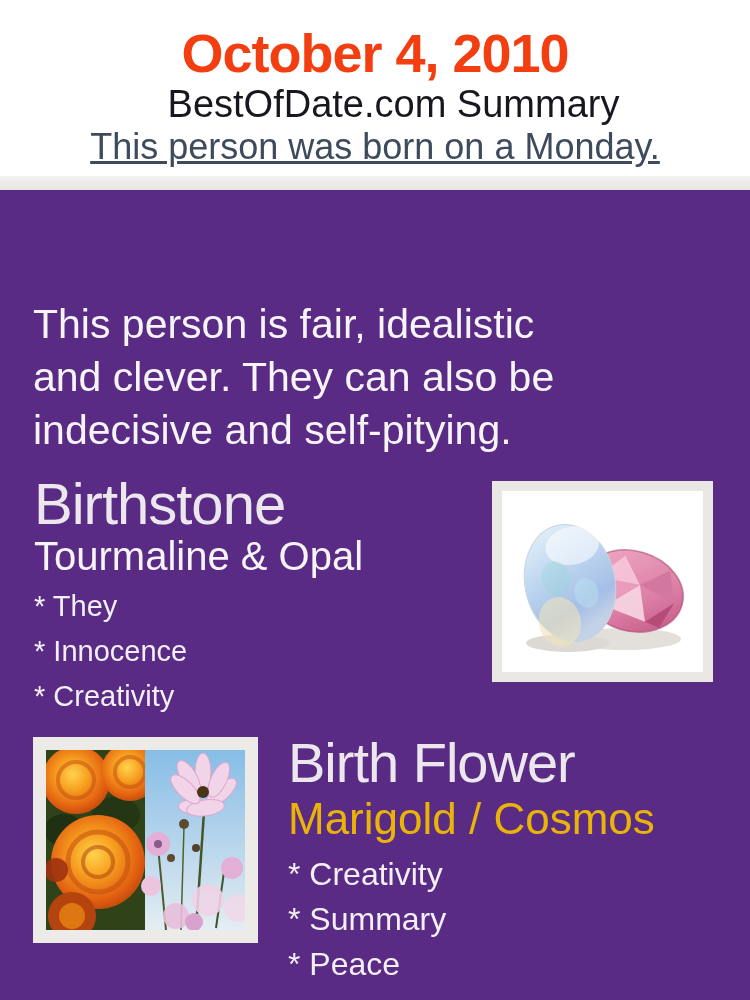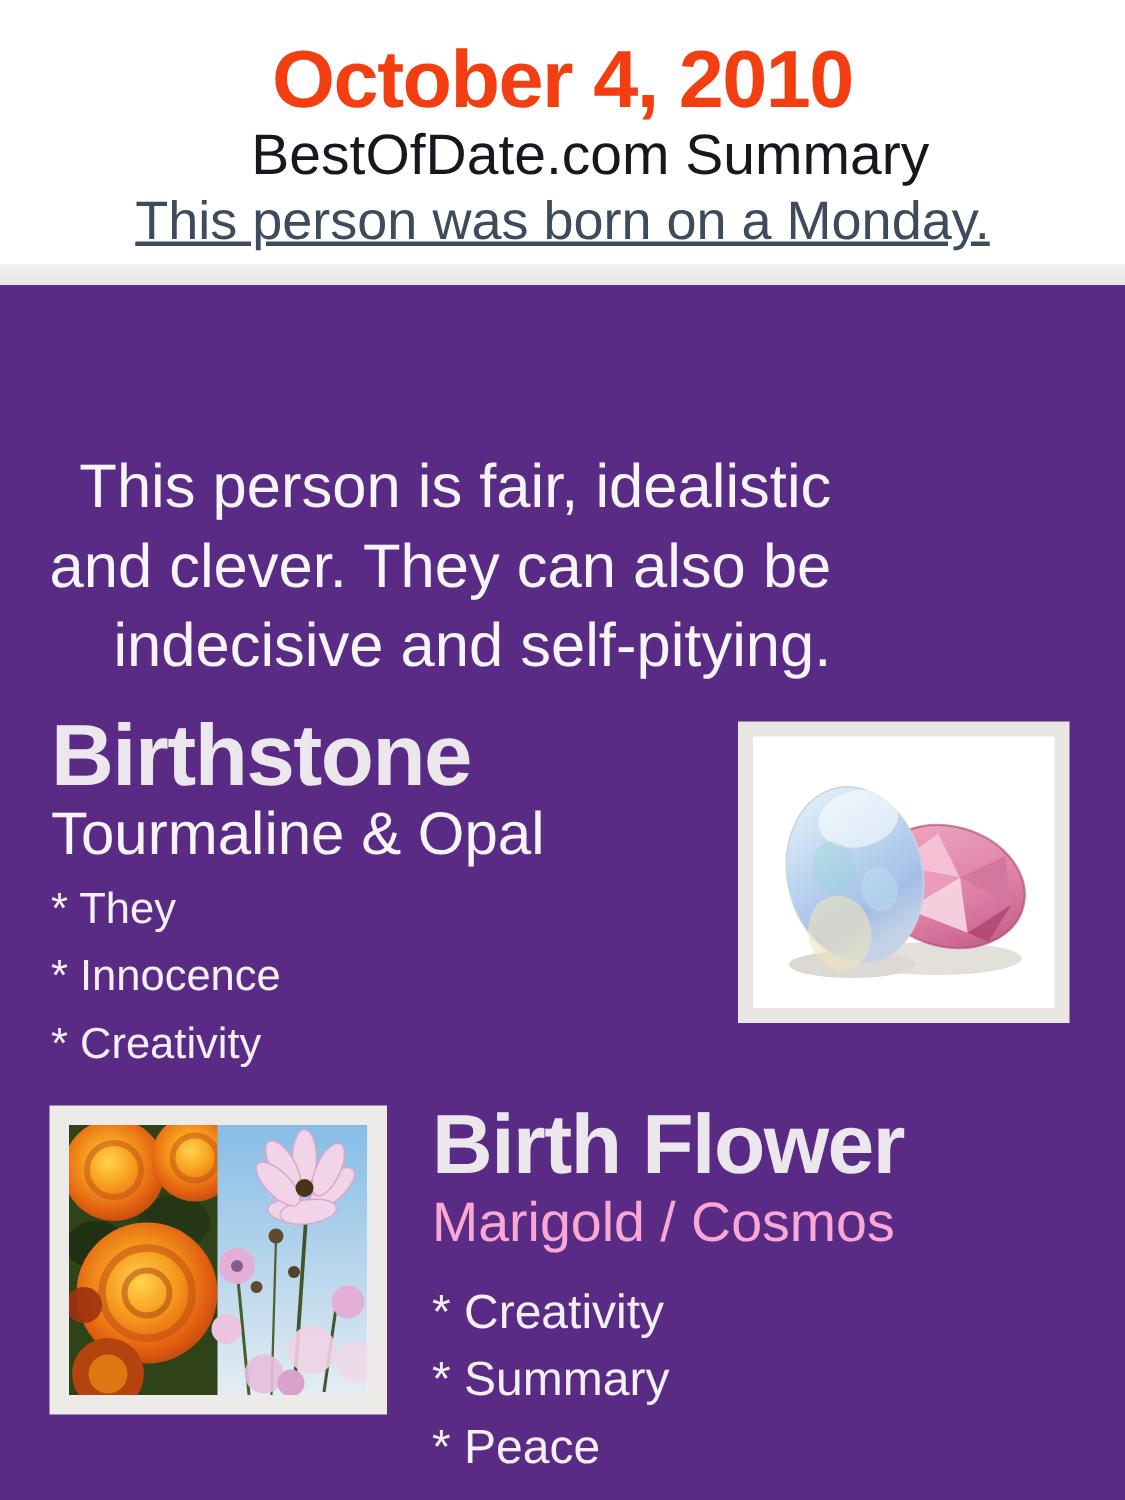--- a/index.html
+++ b/index.html
@@ -31,39 +31,39 @@
   .purple-section {
     position:absolute; top:190px; left:0; width:750px; height:810px;
     background:#592B85;
   }
   .zodiac-sign {
     position:absolute; top:28px; left:34px;
     font-size:64px; font-weight:bold; letter-spacing:-1px; color:#ECE7ED;
   }
   .zodiac-desc {
     position:absolute; top:108px; left:33px;
-    font-size:41px; line-height:53px; font-weight:400; color:#F7F4F8;text-align:right;
+    font-size:41px; line-height:53px; font-weight:400; color:#F7F4F8;
   }
   .section-heading {
-    font-size:58px; font-weight:bold; letter-spacing:-1px; color:#ECE7ED;
+    font-size:58px; font-weight:normal; letter-spacing:-1px; color:#ECE7ED;
     position:absolute;
   }
   .birthstone-heading { top:280px; left:34px; }
   .birthstone-names {
     position:absolute; top:344px; left:34px;
     font-size:40px; font-weight:400; color:#F7F4F8;
   }
   .birthstone-traits {
     position:absolute; top:394px; left:34px;
     font-size:29px; line-height:45px; font-weight:400; color:#F3EFF5;
   }
   .birthflower-heading { top:540px; left:288px; font-size:56px; }
   .birthflower-names {
     position:absolute; top:604px; left:288px;
-    font-size:37px; font-weight:400; color:#f9a8d4;
+    font-size:44px; font-weight:400; color:#eab308;
   }
   .birthflower-traits {
     position:absolute; top:662px; left:288px;
     font-size:32px; line-height:45px; font-weight:400; color:#F3EFF5;
   }
   
   .photo-frame {
     position:absolute; overflow:hidden;
   }
   .gem-frame {

